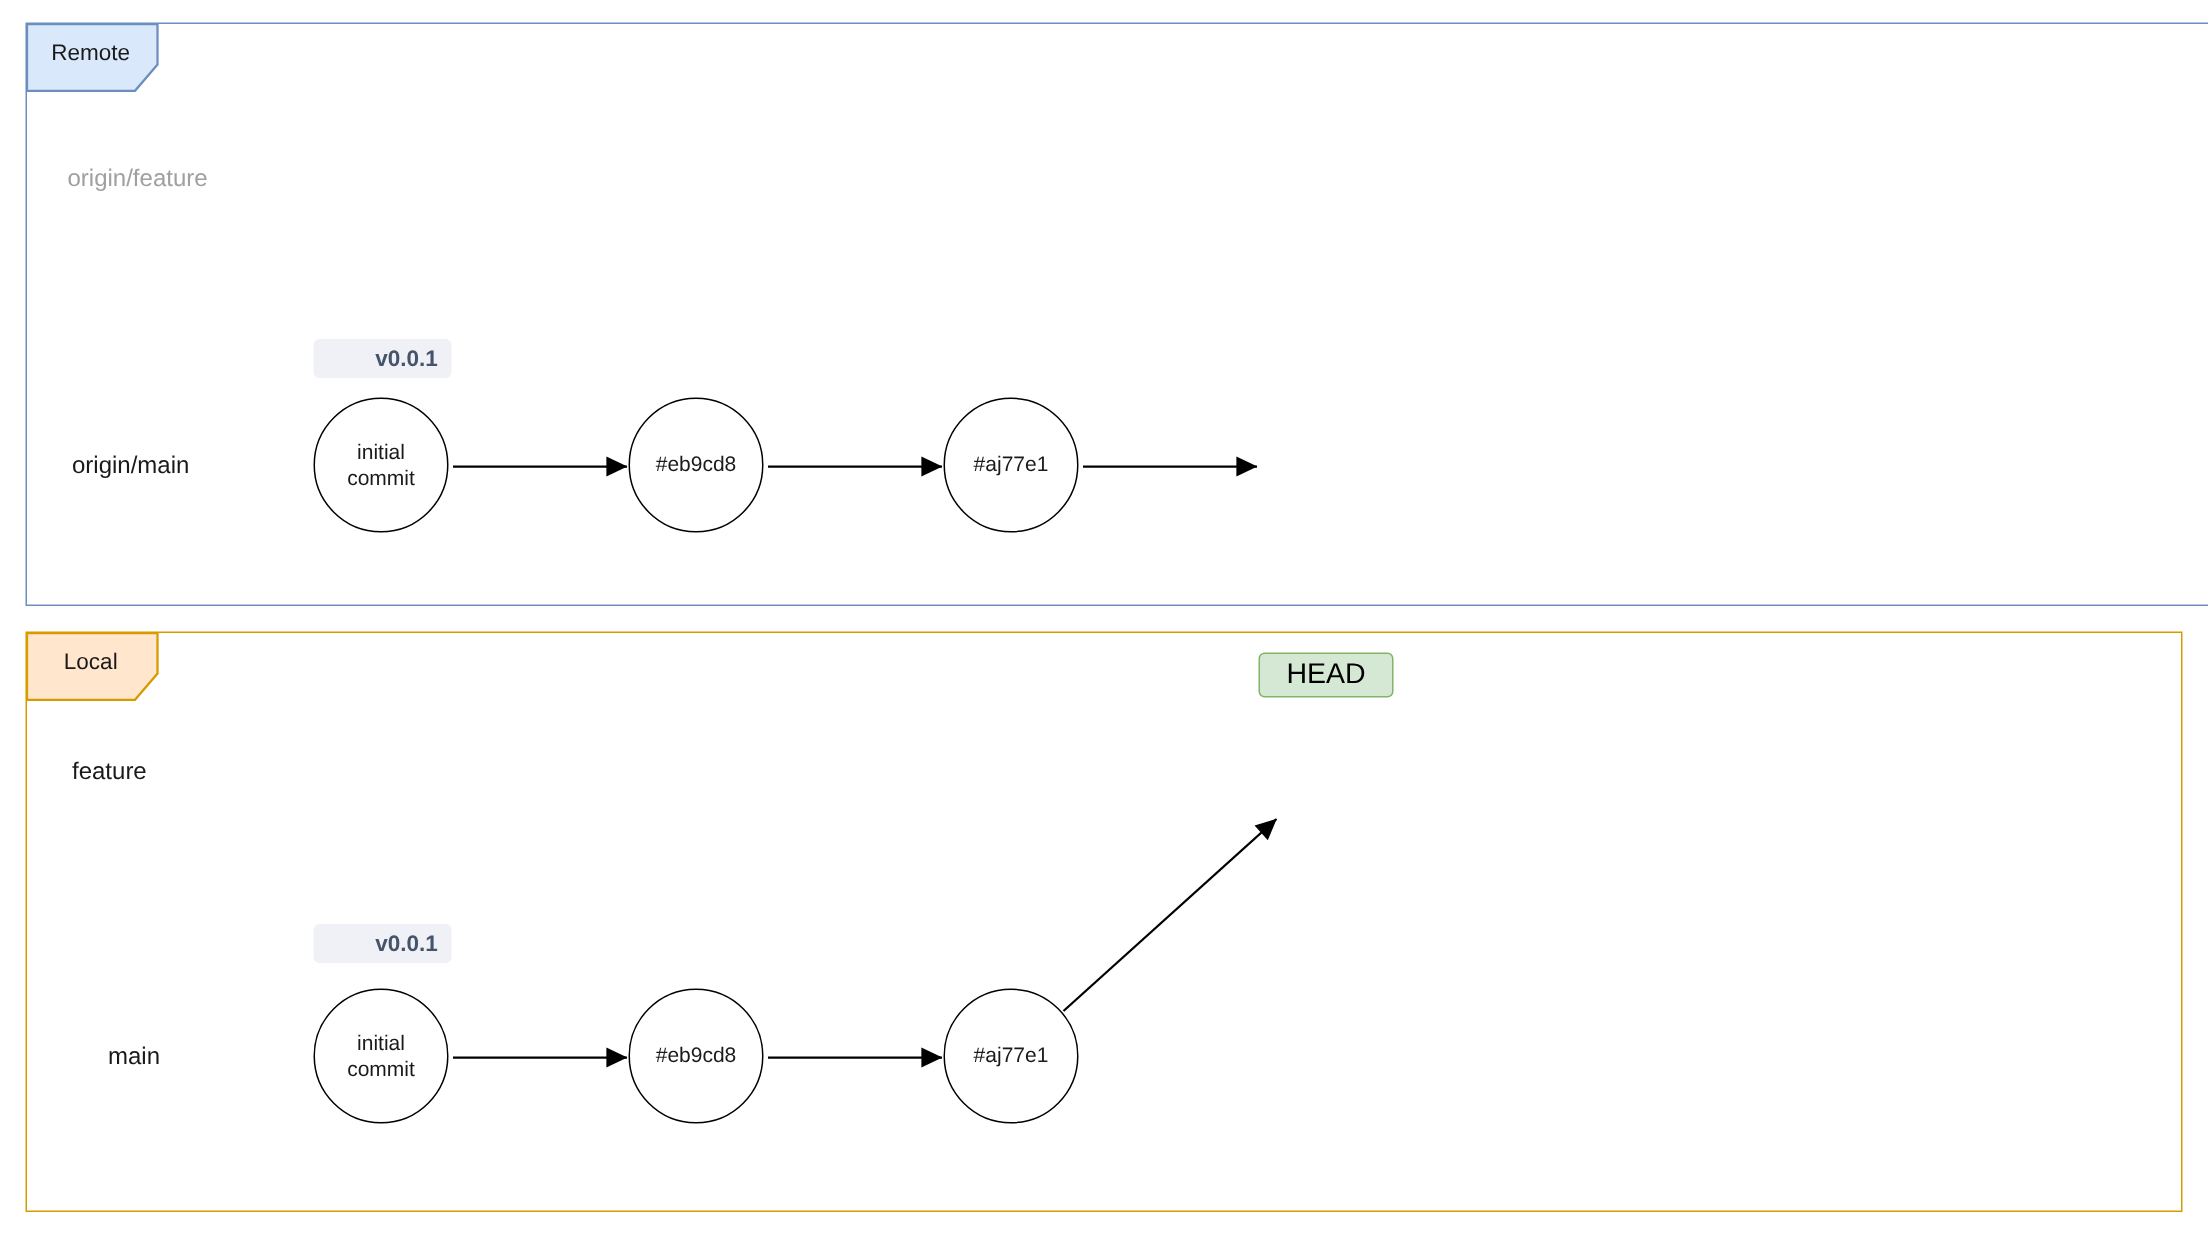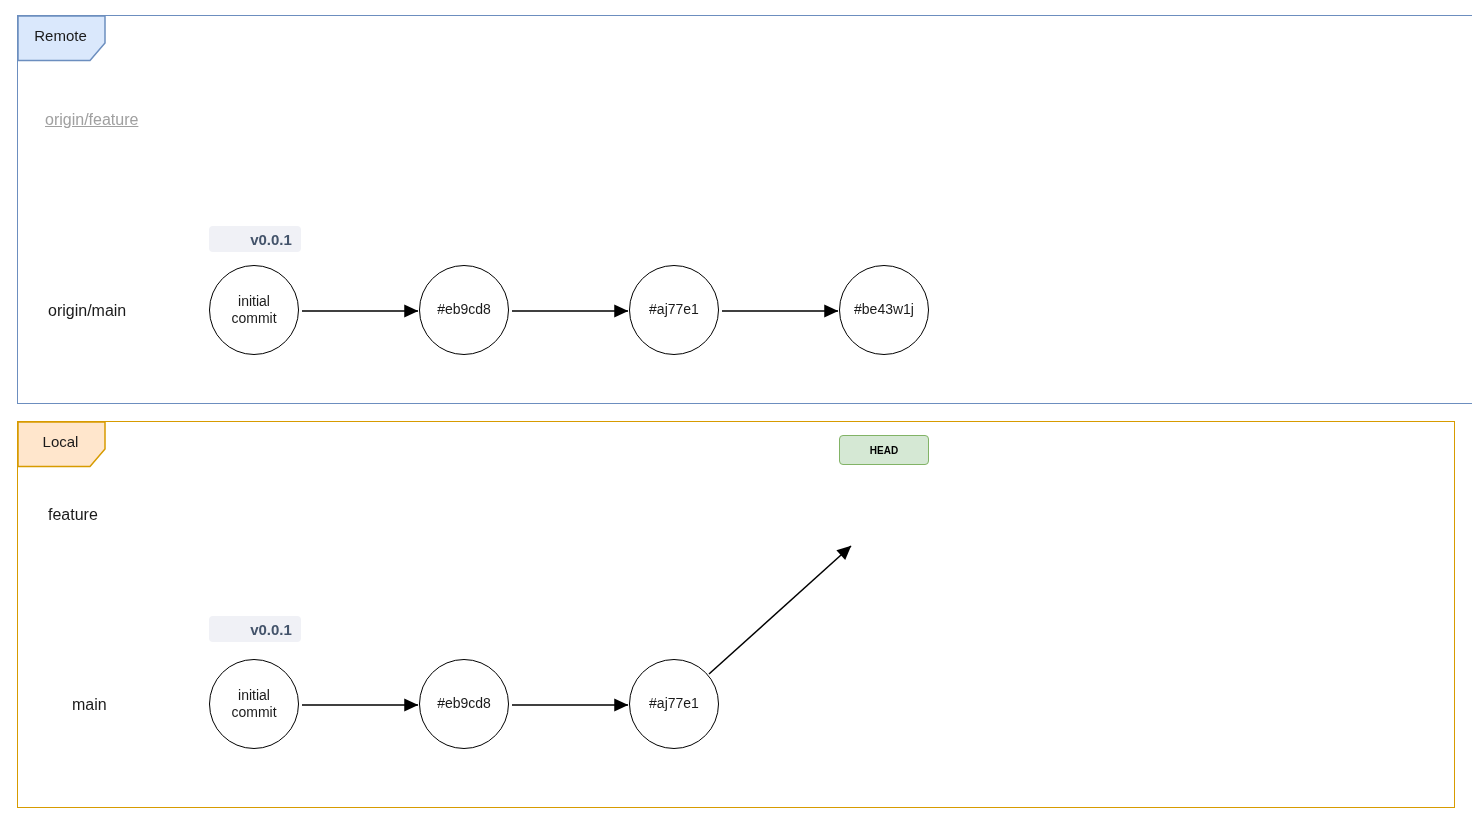--- a/index.html
+++ b/index.html
@@ -35,21 +35,21 @@
     position: absolute; left: 0; top: 0;
     width: 88px; height: 42px;
     display: flex; align-items: center; justify-content: center;
     font-size: 15px;
   }
   .branch-label {
     position: absolute;
     font-size: 16px;
     white-space: nowrap;
   }
-  .branch-label.muted { color: var(--muted-text, #a0a0a0); text-decoration: underline; }
+  .branch-label.muted { color: var(--muted-text, #a0a0a0); }
   .commit-node {
     position: absolute;
     width: 90px; height: 90px;
     border: 1.5px solid var(--node-border, #000000);
     border-radius: 50%;
     background: #ffffff;
     display: flex; align-items: center; justify-content: center;
     text-align: center;
     font-size: 14px;
     line-height: 1.25;
@@ -68,22 +68,22 @@
     font-size: 15px;
     display: flex; align-items: center; justify-content: center; padding-left: 32px;
   }
   .head-badge {
     position: absolute;
     left: 840px; top: 436px;
     width: 90px; height: 30px;
     background: var(--head-fill, #d5e8d4);
     border: 1.5px solid var(--head-border, #82b366);
     border-radius: 4px;
-    font-weight: bold;
-    font-size: 10px;
+    font-weight: normal;
+    font-size: 19px;
     color: #000000;
     display: flex; align-items: center; justify-content: center;
   }
   #arrow-layer {
     position: absolute; left: 0; top: 0;
     width: 1472px; height: 827px;
     pointer-events: none;
   }
 </style>
 </head>
@@ -105,23 +105,20 @@
   <div class="tag-badge" style="left: 191px; top: 210px;">v0.0.1</div>
 
   <div class="commit-node" style="left: 191px; top: 249px;">
     <span class="commit-label">initial commit</span>
   </div>
   <div class="commit-node" style="left: 401px; top: 249px;">
     <span class="commit-label">#eb9cd8</span>
   </div>
   <div class="commit-node" style="left: 611px; top: 249px;">
     <span class="commit-label">#aj77e1</span>
-  </div>
-  <div class="commit-node" style="left: 821px; top: 249px;">
-    <span class="commit-label">#be43w1j</span>
   </div>
 </div>
 
 <div class="panel local">
 
   <div class="tab">
     <svg width="90" height="47" viewBox="0 0 90 47">
       <polygon points="1,1 88,1 88,28 73,45.5 1,45.5" fill="#ffe6cc" stroke="#d79b00" stroke-width="1.5"></polygon>
     </svg>
     <span class="tab-label">Local</span>

